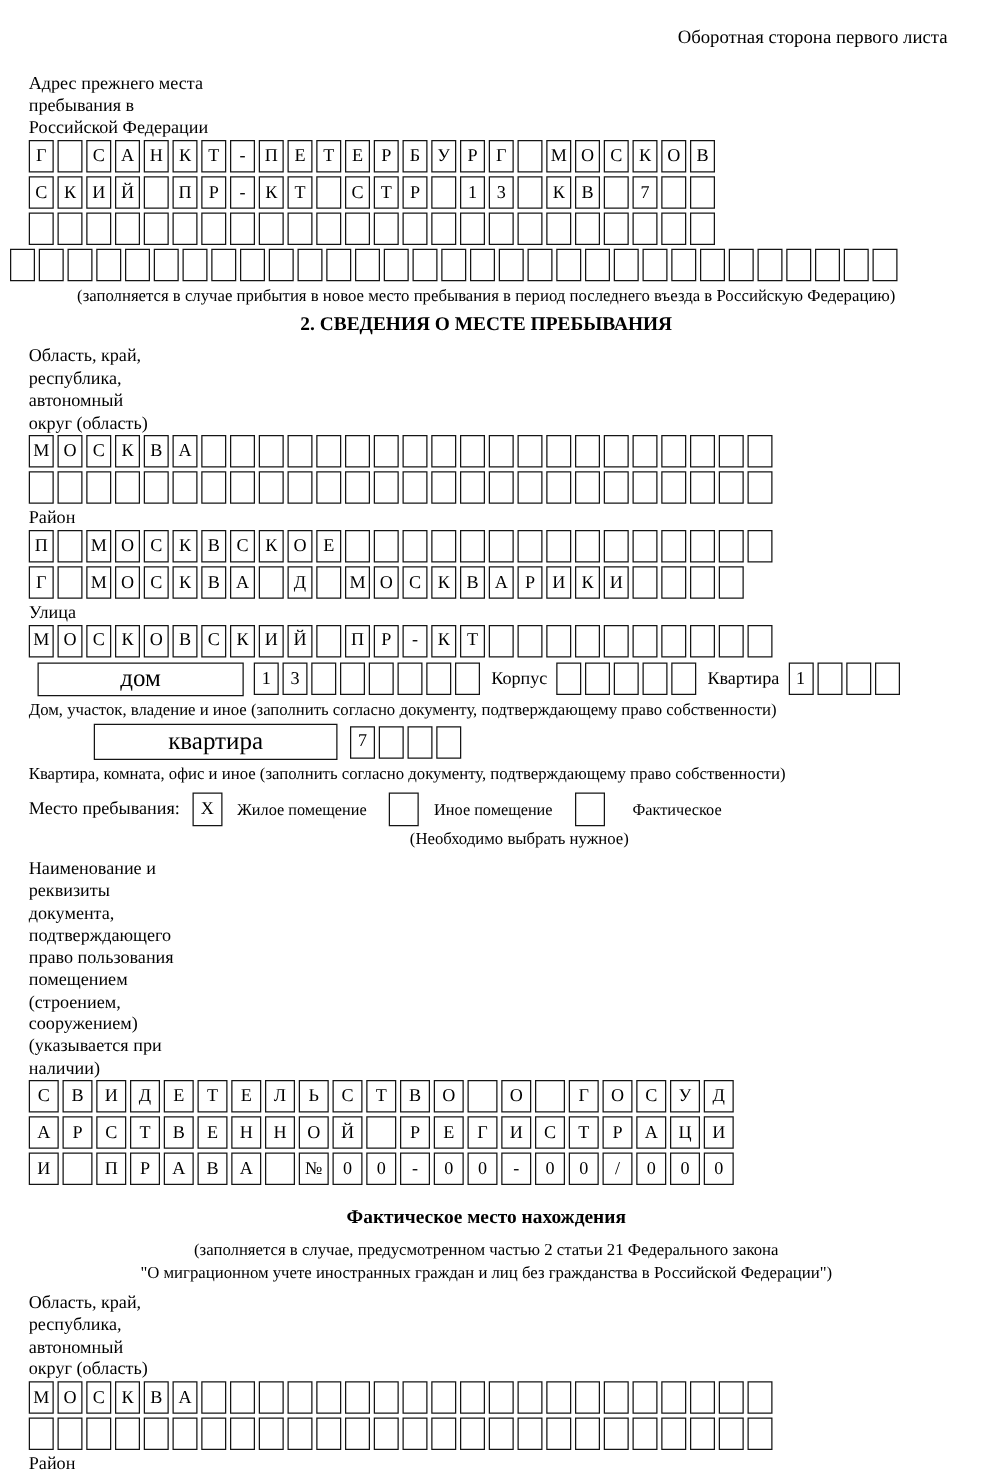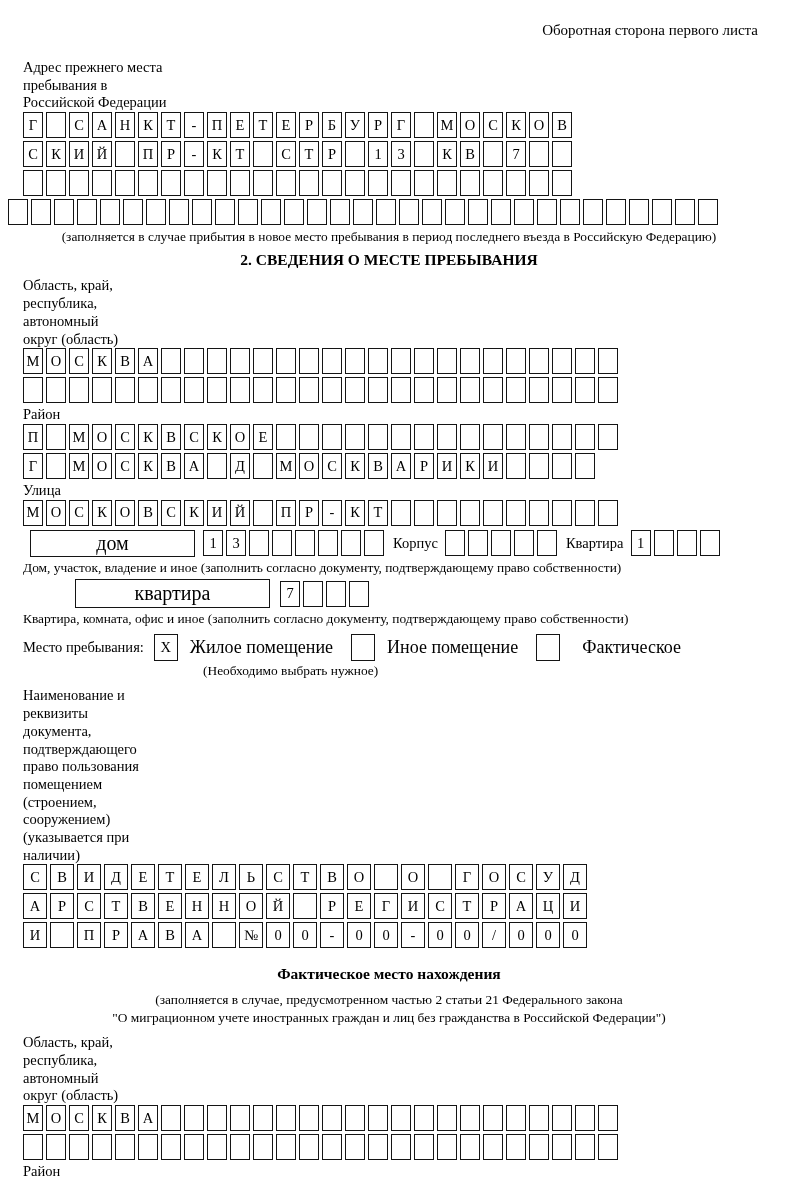--- a/index.html
+++ b/index.html
@@ -22,22 +22,22 @@
   .cell.wide{width:22px;}
   .caption{font-size:13.4px;line-height:1.3;}
   .center{text-align:center;margin-right:45px;}
   .sect-title{font-size:15.5px;font-weight:bold;text-align:center;margin:6px 45px 8px 0;}
   .boxlabel{border:1.8px solid #141414;display:flex;align-items:center;justify-content:center;font-size:20px;box-sizing:border-box;}
   .domrow{display:flex;align-items:center;margin:1px 0 2px 7px;}
   .inlinelbl{font-size:14.5px;margin:0 7px 0 6px;}
   .kvrow{display:flex;align-items:center;margin:3px 0 2px 12px;padding-left:40px;}
   .mestorow{display:flex;align-items:center;margin:7px 0 2px;}
   .chk{flex:0 0 auto;width:22px;height:25px;border:1.6px solid #141414;display:flex;align-items:center;justify-content:center;font-size:14.5px;margin-right:12px;}
-  .optlbl{font-size:18px;margin-right:18px;}
-  .note{font-size:13.4px;width:300px;margin-left:180px;text-align:left;margin-bottom:8px;}
+  .optlbl{font-size:13px;margin-right:18px;}
+  .note{font-size:13.4px;width:300px;margin-left:180px;text-align:right;margin-bottom:8px;}
   .stamp{width:356px;height:176px;border:2px solid #141414;margin-left:372px;margin-top:8px;box-sizing:border-box;}
   .mb2{margin-bottom:2px}.mt4{margin-top:4px}
   .fullrow{margin-left:-15px;}
 </style>
 </head>
 <body>
 
 <div class="title">Оборотная сторона первого листа</div>
 
 <div class="group">

